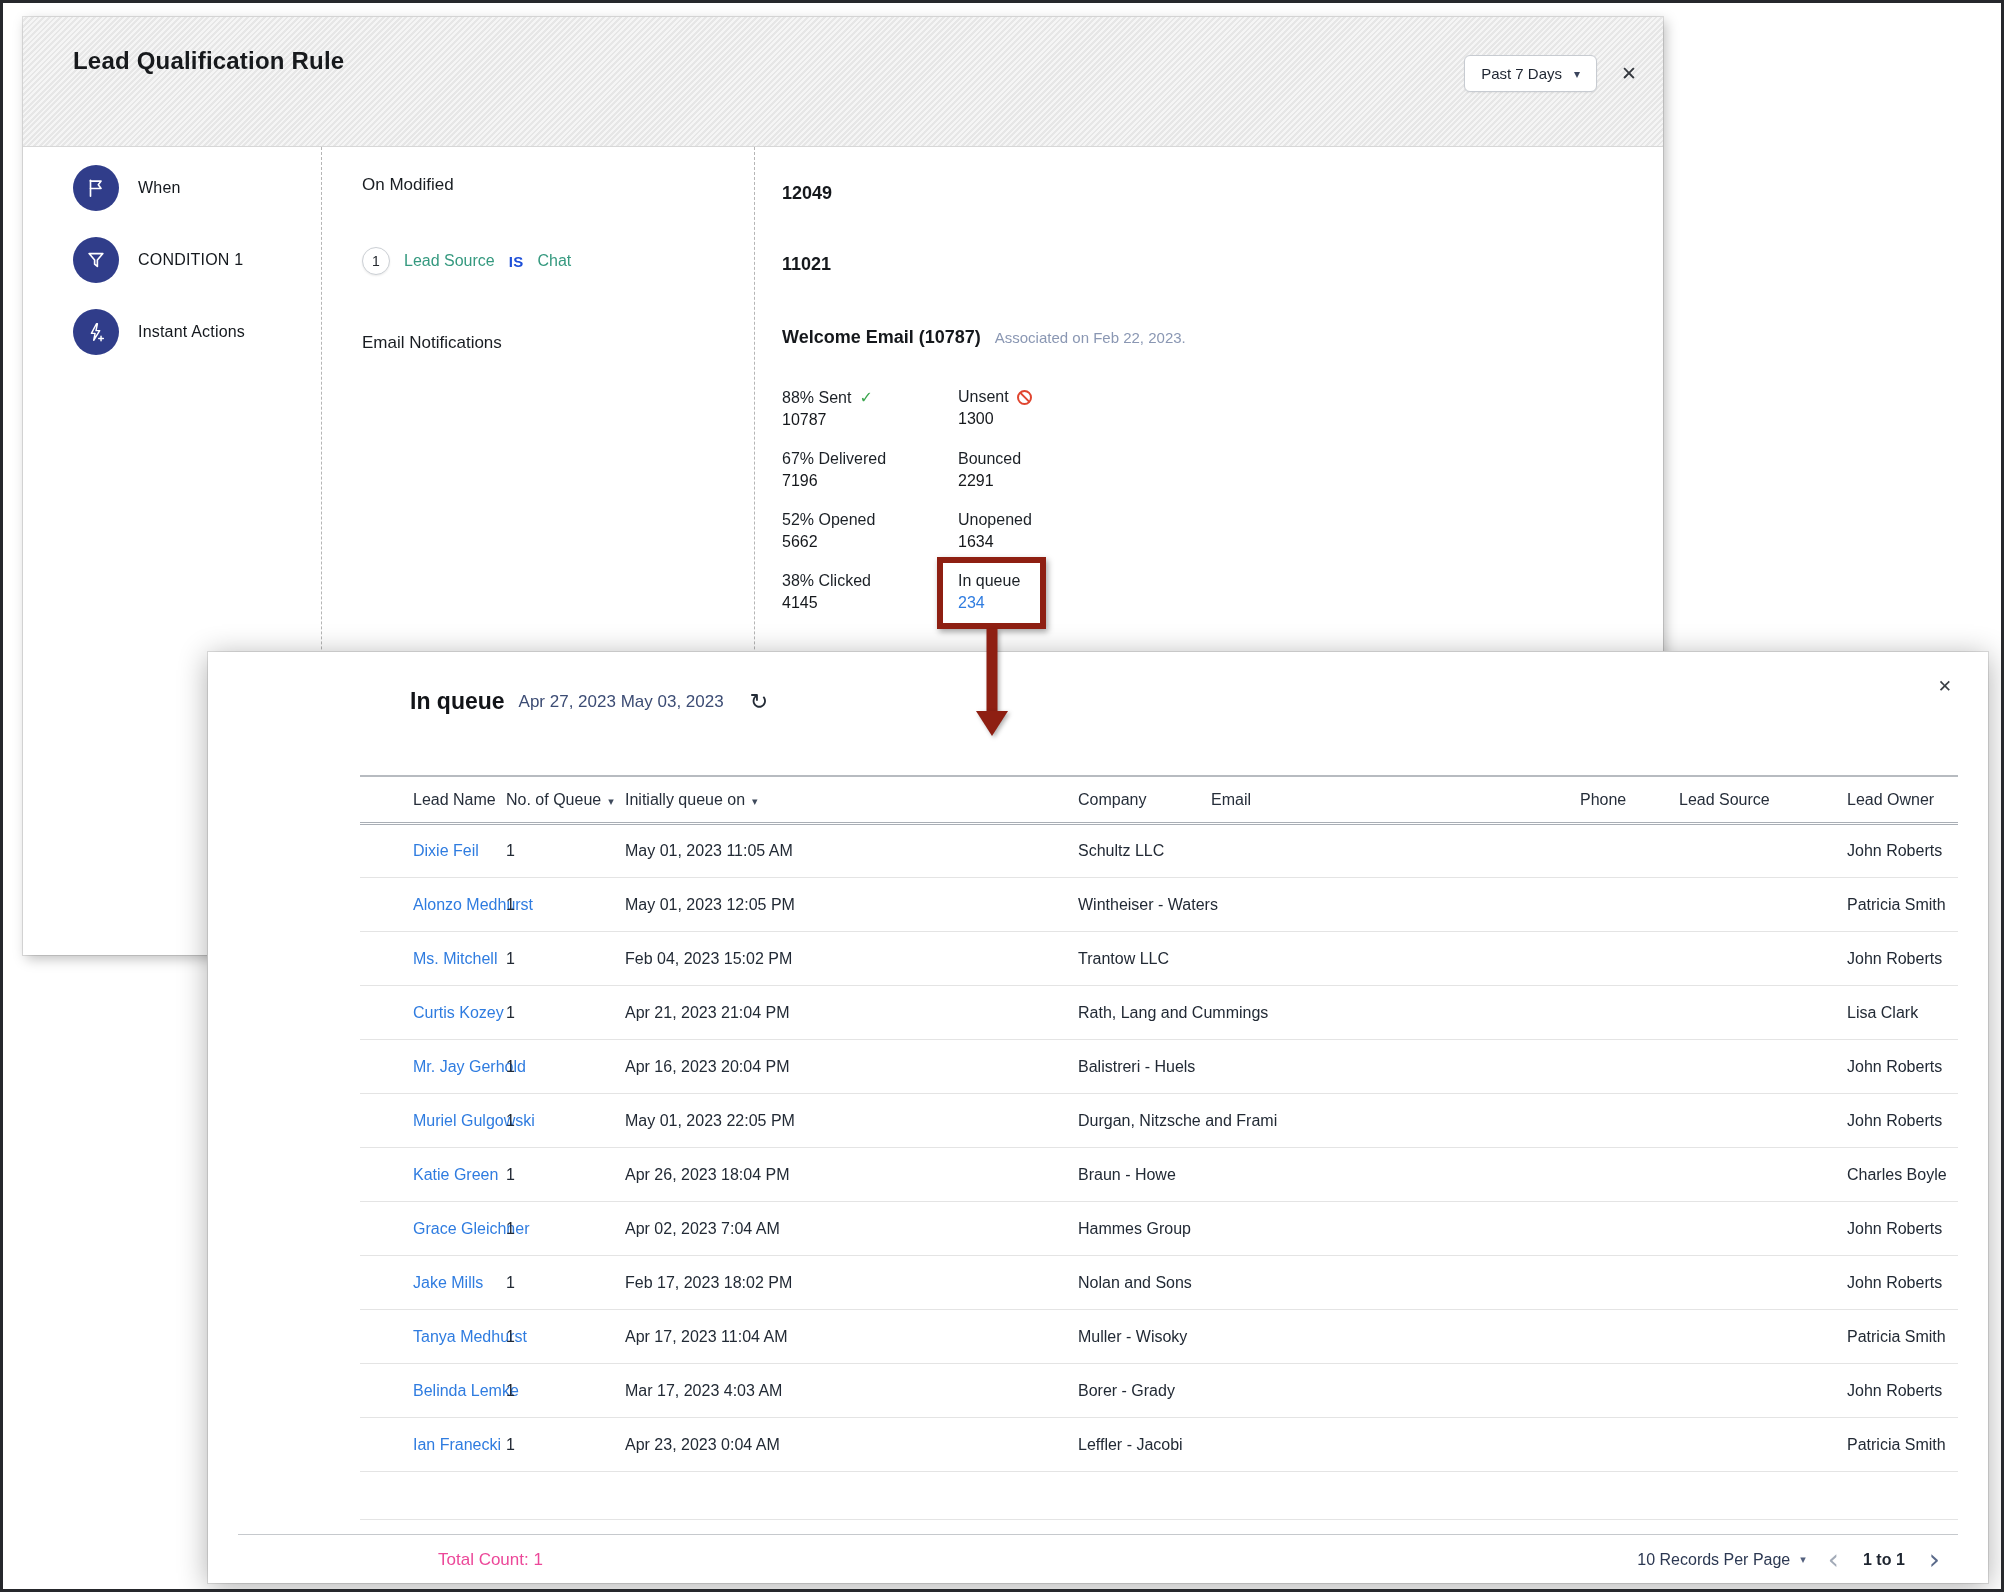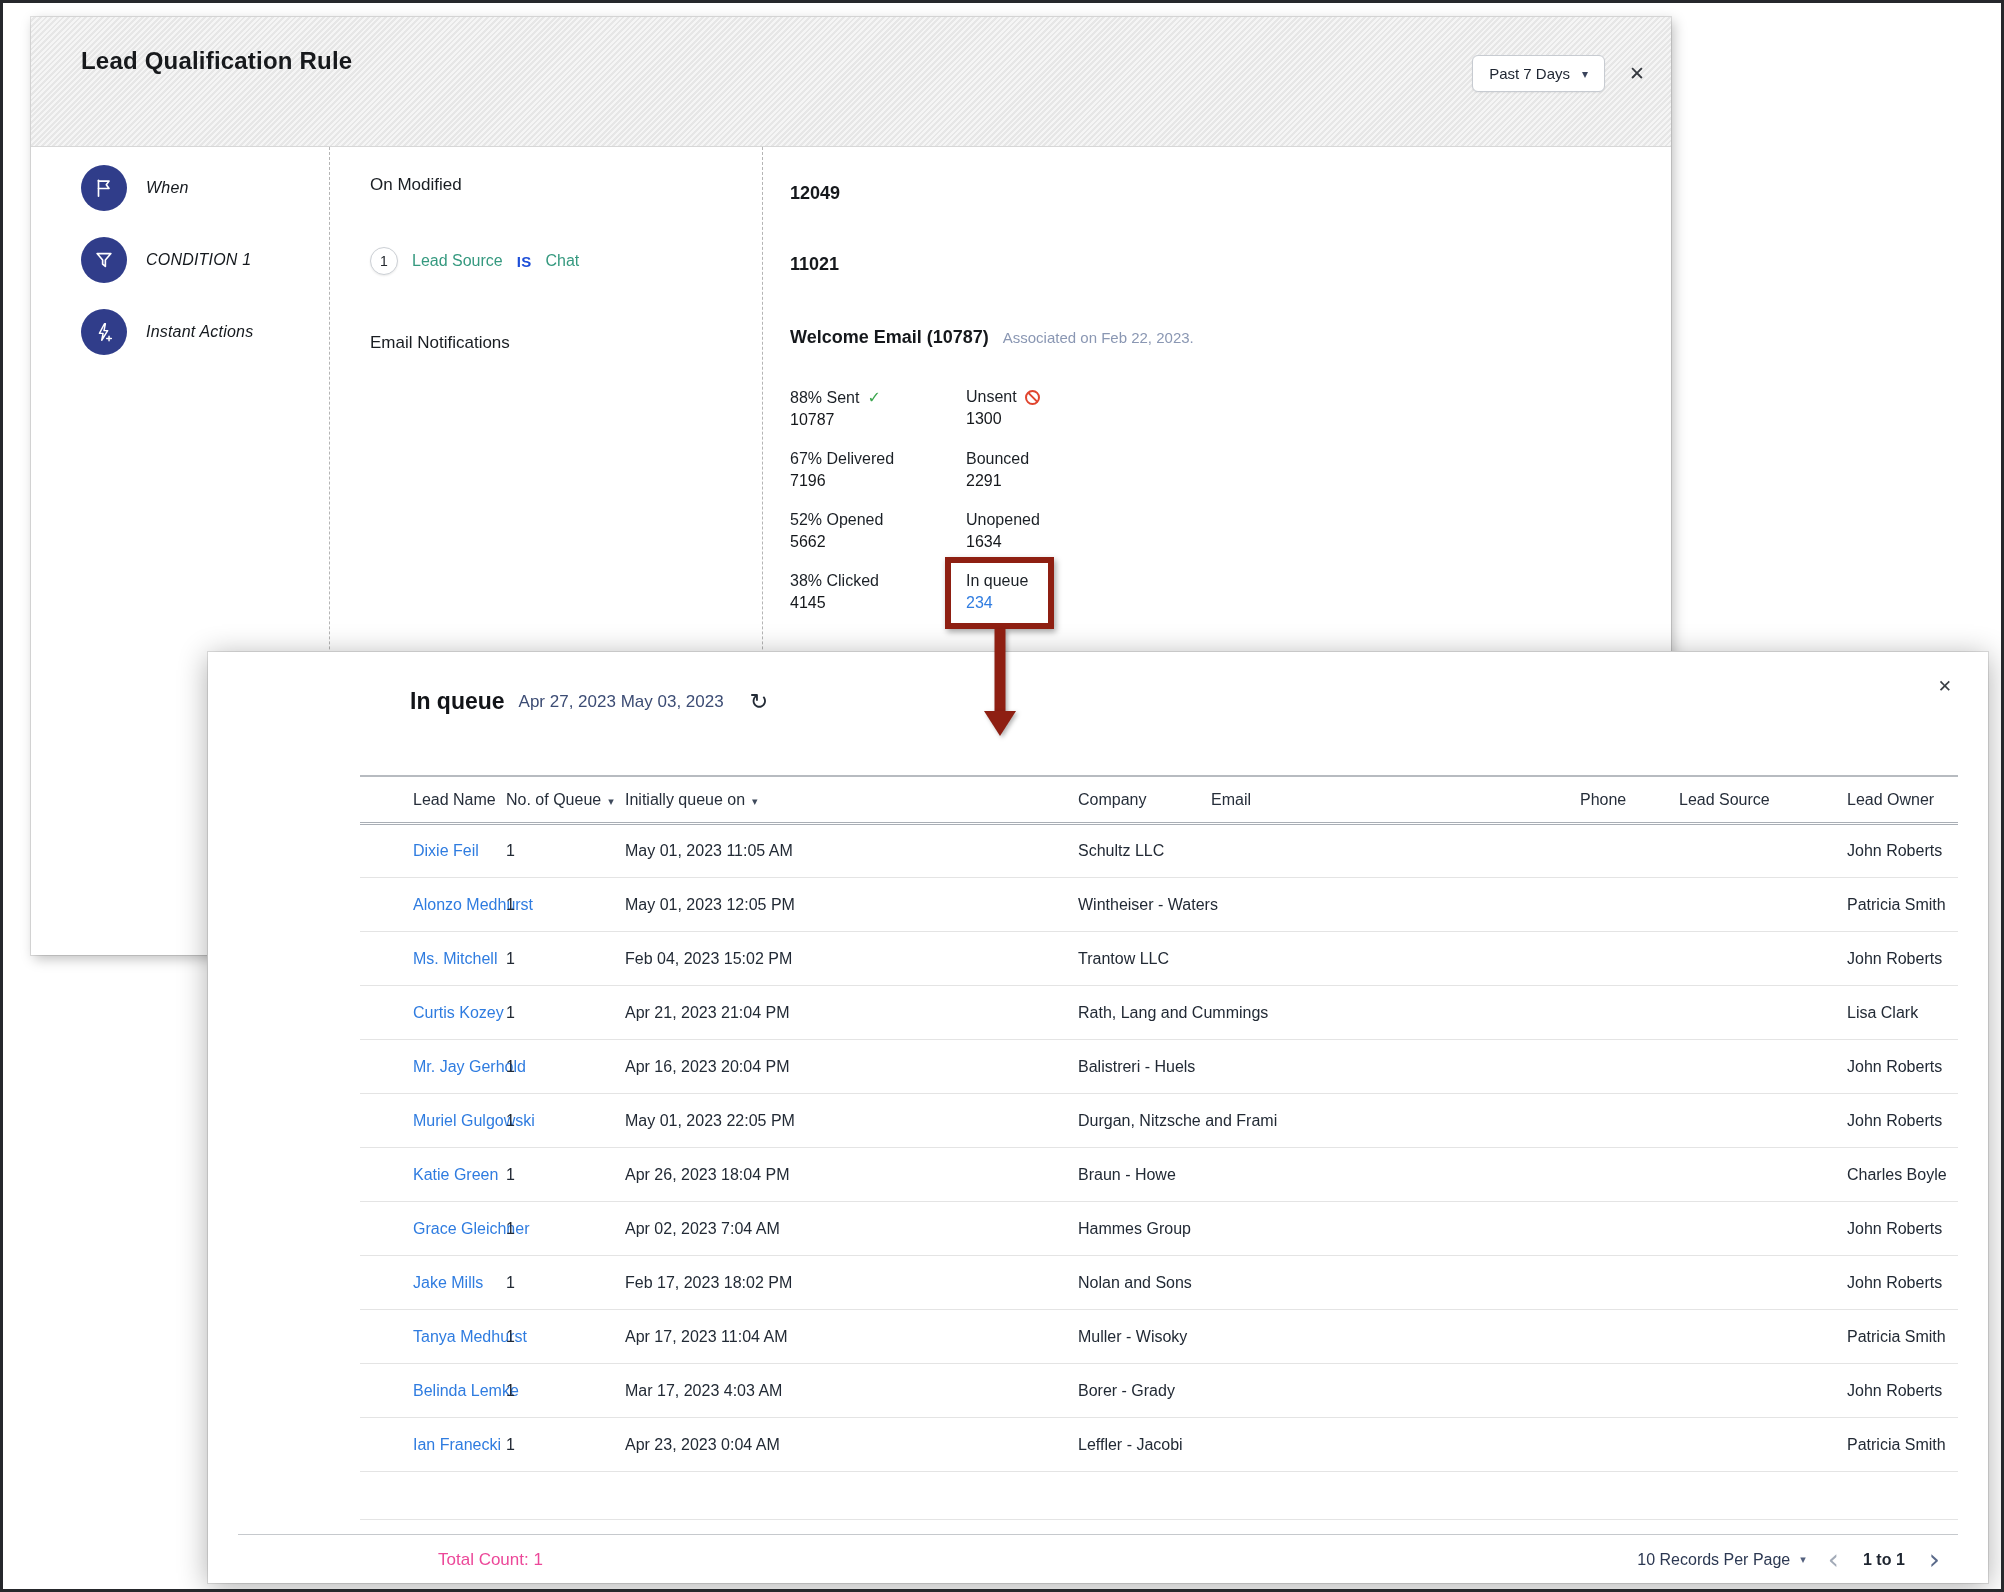--- a/index.html
+++ b/index.html
@@ -1,36 +1,36 @@
 <!DOCTYPE html>
 <html><head>
 <meta charset="utf-8">
 <style>
   html,body{margin:0;padding:0;background:#fff;}
   *{box-sizing:border-box;}
   body{font-family:"Liberation Sans", sans-serif; color:#1d2430;}
   .stage{position:relative;width:2004px;height:1592px;background:#fff;border:3px solid #26282c;overflow:hidden;}
 
   
-  .main-card{position:absolute;left:28px;top:14px;width:1640px;height:938px;background:#fff;
+  .main-card{position:absolute;left:20px;top:14px;width:1640px;height:938px;background:#fff;
     box-shadow:3px 4px 12px rgba(0,0,0,.25), 0 0 0 1px #e2e2e2;}
   .card-header{height:130px;background:#ebebeb;
     background-image:repeating-linear-gradient(135deg, rgba(255,255,255,.5) 0 2px, rgba(0,0,0,.02) 2px 4px);
     border-bottom:1px solid #d7d7d7;display:flex;align-items:flex-start;padding:30px 26px 0 50px;}
   .card-titles{flex:1;}
   .card-title{font-size:24px;font-weight:bold;color:#17191c;letter-spacing:.2px;}
   .card-subtitle{font-size:15px;color:#2a2e33;margin-top:12px;}
   .header-controls{display:flex;align-items:center;gap:24px;margin-top:8px;}
   .time-filter-btn{display:flex;align-items:center;gap:12px;background:#fff;border:1px solid #c7cbd1;border-radius:6px;
     padding:9px 16px;font-size:15px;color:#1e2531;cursor:pointer;box-shadow:0 1px 2px rgba(0,0,0,.06);}
   .time-filter-btn .caret{font-size:12px;color:#3a445c;font-family:"DejaVu Sans",sans-serif;}
   .icon-close{font-size:19px;color:#35393f;cursor:pointer;font-family:"DejaVu Sans",sans-serif;line-height:1;}
 
   .card-body{display:flex;height:807px;}
-  .col-steps{width:299px;border-right:1px dashed #b5b5b5;padding:18px 0 0 50px;display:flex;flex-direction:column;gap:26px;font-style:italic;}
+  .col-steps{width:299px;border-right:1px dashed #b5b5b5;padding:18px 0 0 50px;display:flex;flex-direction:column;gap:26px;}
   .step-row{display:flex;align-items:center;gap:19px;cursor:pointer;}
   .step-circle{width:46px;height:46px;border-radius:50%;background:#303d8a;display:flex;align-items:center;justify-content:center;flex:0 0 46px;}
   .step-label{font-size:16px;color:#14181d;letter-spacing:.2px;}
 
   .col-trigger{width:433px;border-right:1px dashed #b5b5b5;padding:28px 0 0 40px;}
   .trigger-label{font-size:17px;color:#191d22;}
   .condition-row{display:flex;align-items:center;gap:14px;margin-top:52px;}
   .num-badge{width:28px;height:28px;border-radius:50%;border:1px solid #ccd0d5;background:#fff;display:flex;align-items:center;
     justify-content:center;font-size:14px;color:#23282e;box-shadow:0 1px 2px rgba(0,0,0,.08);}
   .teal-link{color:#35997f;font-size:16px;cursor:pointer;}

